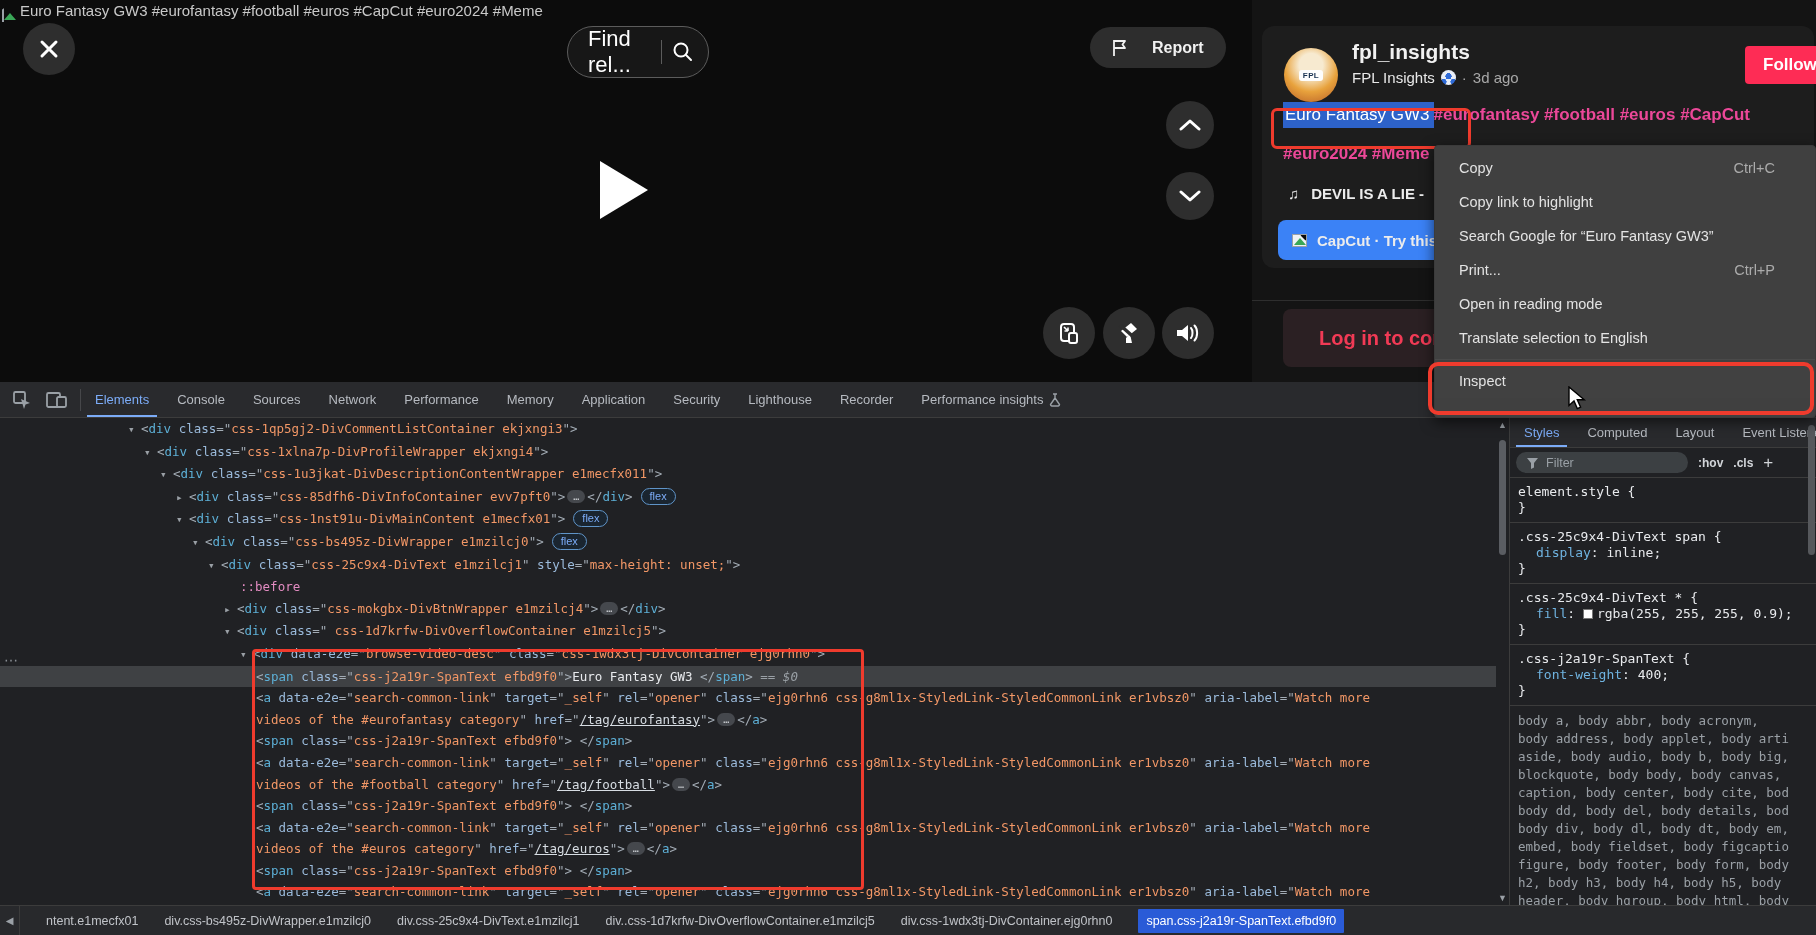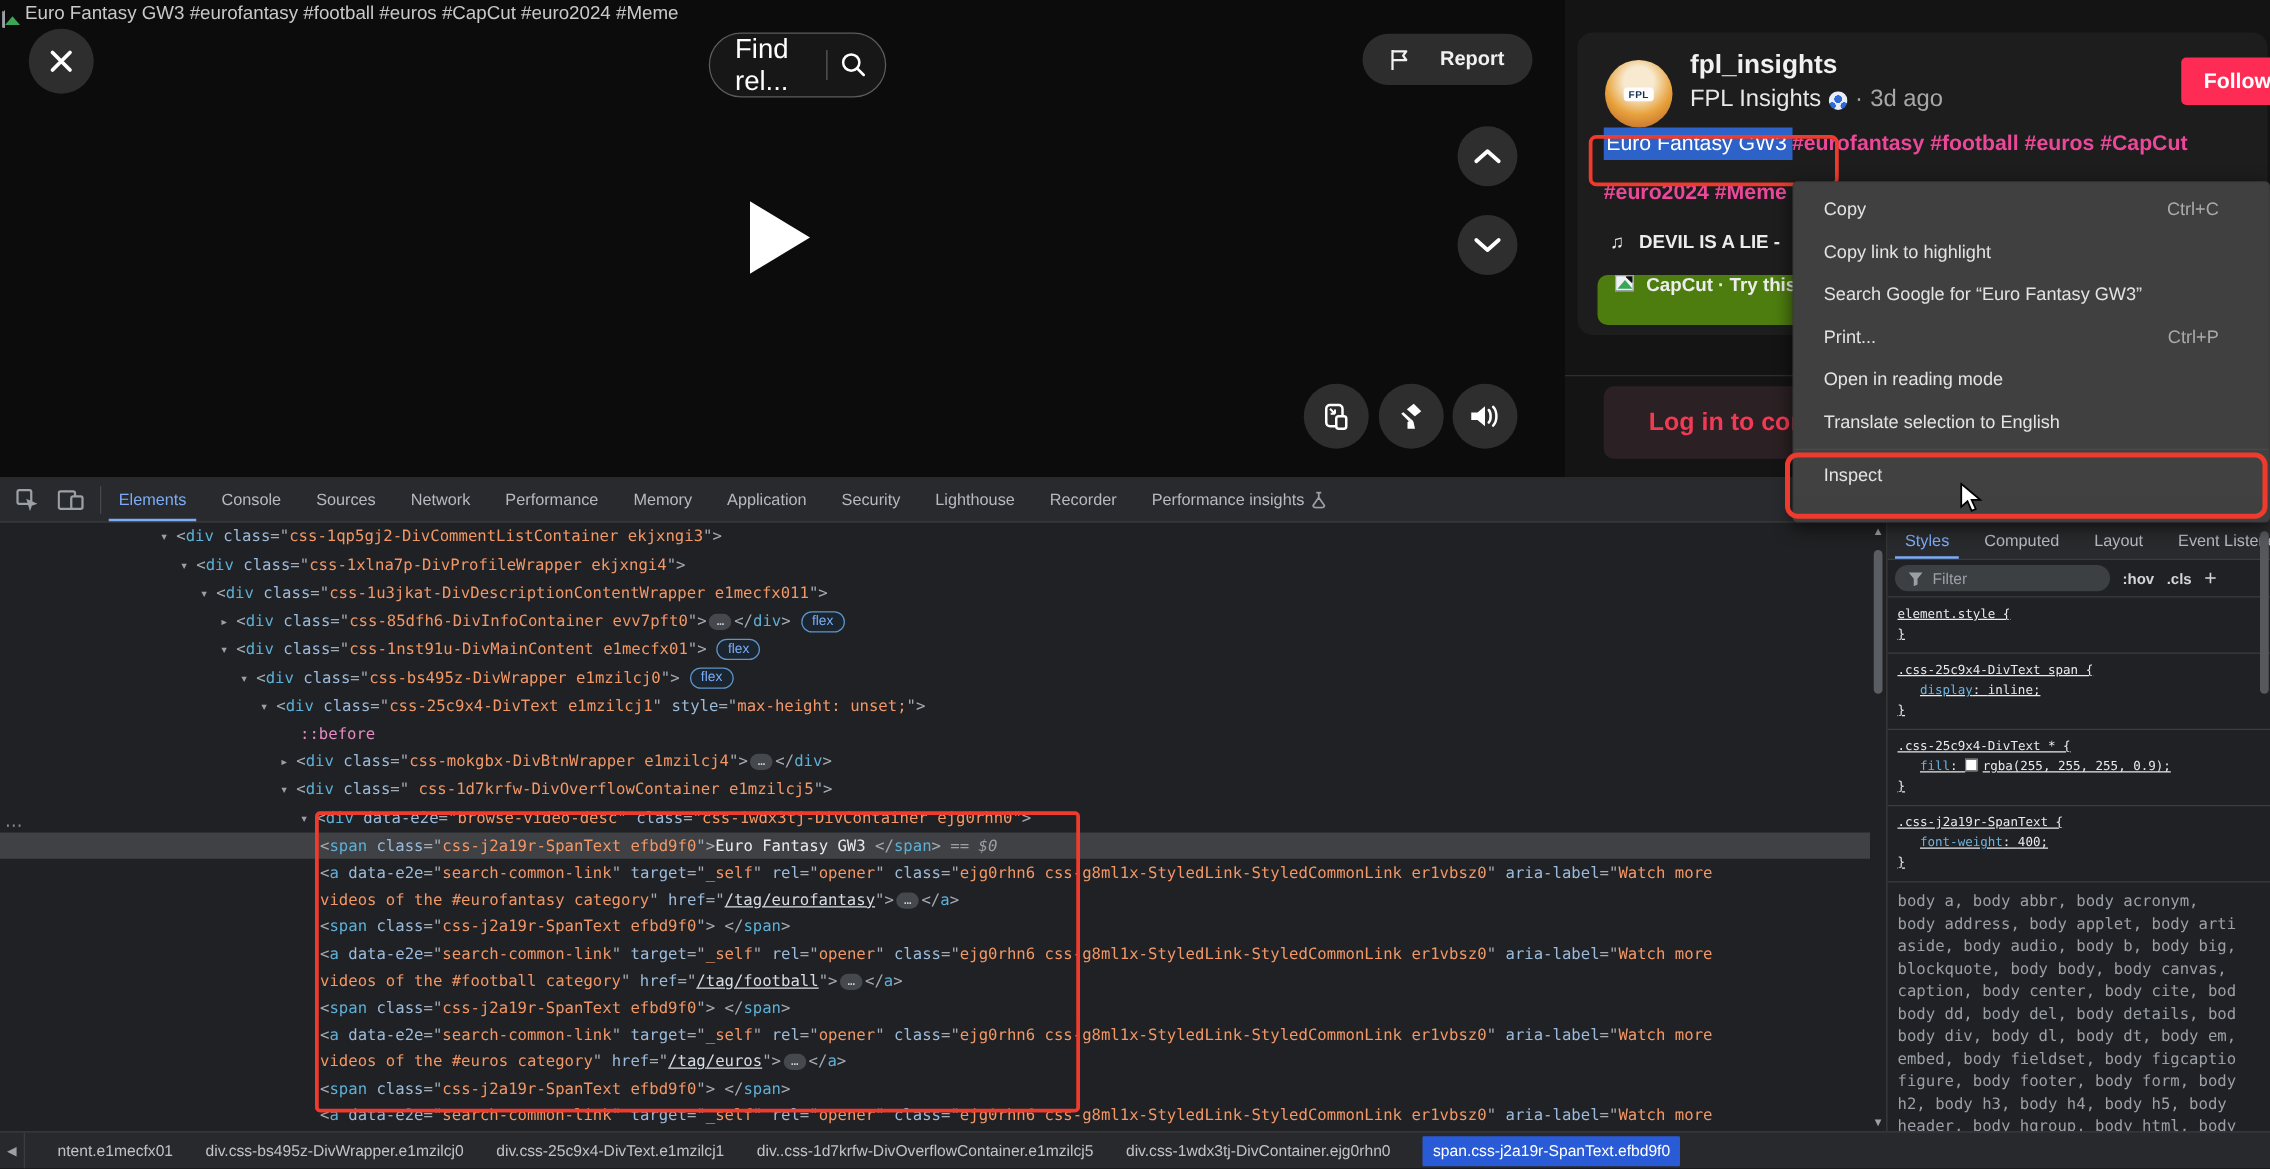--- a/index.html
+++ b/index.html
@@ -31,34 +31,34 @@
   #vol-btn{left:1162px;top:307px;width:52px;height:52px;}
 
   
   #sidebar{left:1252px;top:0;width:564px;height:382px;background:#141414;}
   #profile-card{left:1262px;top:26px;width:552px;height:242px;background:#1d1d1d;border-radius:12px;}
   #avatar{left:1284px;top:48px;width:54px;height:54px;border-radius:50%;
     background:radial-gradient(circle at 50% 32%,#f7ead0 0 26%,#e8a23c 58%,#b45a26 100%);
     display:flex;align-items:center;justify-content:center;}
   #avatar .band{background:#fdfdfd;border-radius:3px;padding:1px 4px;font-size:8px;font-weight:bold;color:#17304f;letter-spacing:.4px;text-align:right;}
   #username{left:1352px;top:40px;font-size:21px;font-weight:bold;color:#f1f1f1;}
-  #subline{left:1352px;top:69px;font-size:19px;color:#e8e8e8;display:flex;align-items:center;gap:6px;}
+  #subline{left:1352px;top:69px;font-size:15px;color:#e8e8e8;display:flex;align-items:center;gap:6px;}
   #subline .ago{color:#a8a8a8;}
   .ball{width:15px;height:15px;border-radius:50%;
     background:radial-gradient(circle at 50% 42%,#2f6bd8 0 26%,transparent 28%),
     radial-gradient(circle at 18% 78%,#2f6bd8 0 16%,transparent 18%),
     radial-gradient(circle at 82% 78%,#2f6bd8 0 16%,transparent 18%),#e9eef6;}
   #follow-btn{left:1745px;top:46px;width:110px;height:38px;background:#fe2c55;border-radius:4px;color:#fff;
     font-size:17px;font-weight:bold;display:flex;align-items:center;justify-content:flex-start;padding-left:18px;}
   #desc1{left:1283px;top:105px;font-size:17px;white-space:nowrap;}
   #desc1 .sel{background:#2d62c9;color:#fff;padding:3px 4px 4px 2px;}
   .hashtags{color:#ec4899;font-weight:bold;}
   #desc2{left:1283px;top:130px;font-size:17px;white-space:nowrap;margin-top:12px;}
   #music-row{left:1288px;top:185px;display:flex;align-items:center;gap:12px;color:#ececec;font-size:15px;font-weight:600;white-space:nowrap;}
-  #capcut-row{left:1278px;top:220px;height:40px;display:flex;align-items:flex-start;gap:10px;background:#4d7c0f;border-radius:8px;padding:0 14px;color:#ececec;font-size:15px;font-weight:600;white-space:nowrap;}
+  #capcut-row{left:1278px;top:220px;height:40px;display:flex;align-items:center;gap:10px;background:#3b82f6;border-radius:8px;padding:0 14px;color:#ececec;font-size:15px;font-weight:600;white-space:nowrap;}
   #side-divider{left:1252px;top:300px;width:564px;height:1px;background:#2e2e2e;}
   #login-btn{left:1283px;top:309px;width:500px;height:58px;background:#2b2023;border-radius:8px;
     display:flex;align-items:center;padding-left:36px;color:#f23a55;font-size:20px;font-weight:bold;}
 
   
   .redbox{border:4px solid #ef3b2d;border-radius:8px;pointer-events:none;}
   #redbox-desc{left:1271px;top:108px;width:200px;height:41px;z-index:40;border-width:3px;border-radius:6px;}
   #redbox-inspect{left:1428px;top:362px;width:386px;height:53px;z-index:60;border-radius:10px;}
   #redbox-dom{left:252px;top:649px;width:612px;height:241px;z-index:30;border-width:3px;border-radius:4px;}
   #cursor{left:1568px;top:386px;z-index:70;pointer-events:none;}
@@ -106,21 +106,21 @@
   #el-scroll .thumb{position:absolute;left:3px;top:22px;width:7px;height:115px;background:#5a5d62;border-radius:4px;}
   #styles-divider{left:1509px;top:418px;width:1px;height:487px;background:#3c3c3c;}
 
   
   #styles-panel{left:1510px;top:418px;width:306px;height:487px;overflow:hidden;}
   #styles-tabs{height:30px;display:flex;align-items:stretch;border-bottom:1px solid #3c3c3c;background:#292a2d;white-space:nowrap;}
   #styles-toolbar{height:30px;display:flex;align-items:center;padding:0 6px;border-bottom:1px solid #3c3c3c;gap:10px;}
   #filter-pill{flex:0 0 auto;width:172px;height:21px;background:#3c4043;border-radius:11px;display:flex;align-items:center;gap:7px;padding:0 10px;color:#9aa0a6;font-size:12.5px;}
   .minibtn{color:#d2d5d9;font-size:12px;font-weight:bold;cursor:pointer;}
   #plus-btn{font-size:17px;font-weight:normal;}
-  #rules{font-family:"DejaVu Sans Mono","Liberation Mono",monospace;font-size:10px;line-height:16px;color:#e8eaed;text-decoration:underline;}
+  #rules{font-family:"DejaVu Sans Mono","Liberation Mono",monospace;font-size:13px;line-height:16px;color:#e8eaed;}
   .rule{padding:6px 8px;border-bottom:1px solid #3c3c3c;}
   .rule .prop{padding-left:18px;}
   .pname{color:#6fb3e0;}
   .pval{color:#e8eaed;}
   .swatch{display:inline-block;width:10px;height:10px;background:#fff;border:1px solid #777;vertical-align:-1px;margin-right:4px;}
   #body-list{padding:6px 8px;color:#9aa0a6;font-family:"DejaVu Sans Mono","Liberation Mono",monospace;font-size:12.5px;line-height:18px;}
   #body-list div{white-space:nowrap;overflow:hidden;}
   #styles-scroll-thumb{left:1808px;top:425px;width:7px;height:130px;background:#56585c;border-radius:4px;}
 
   

